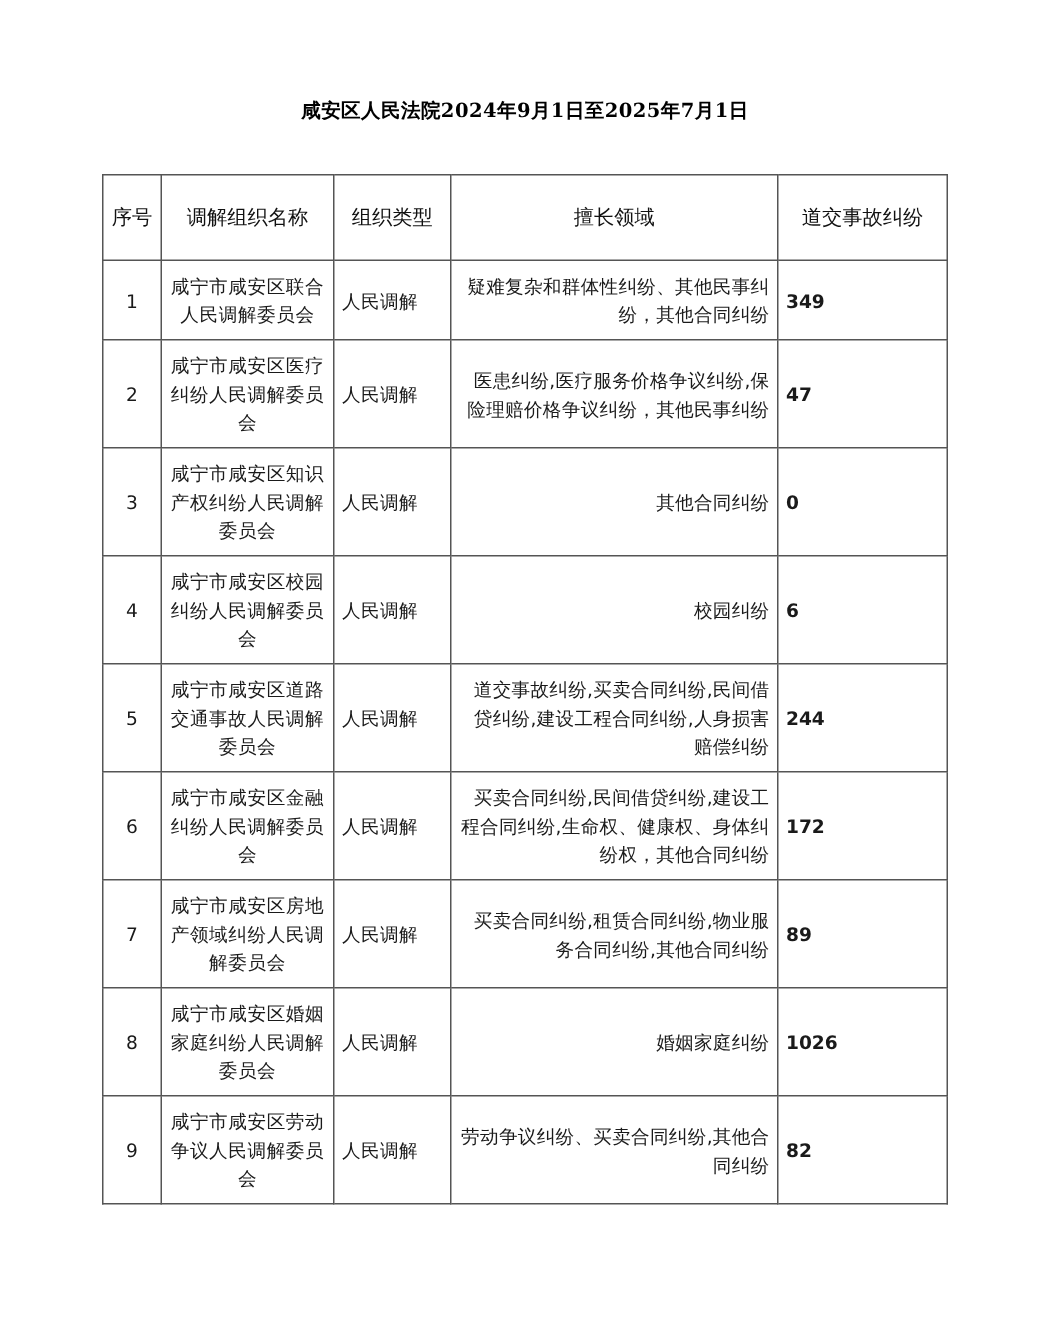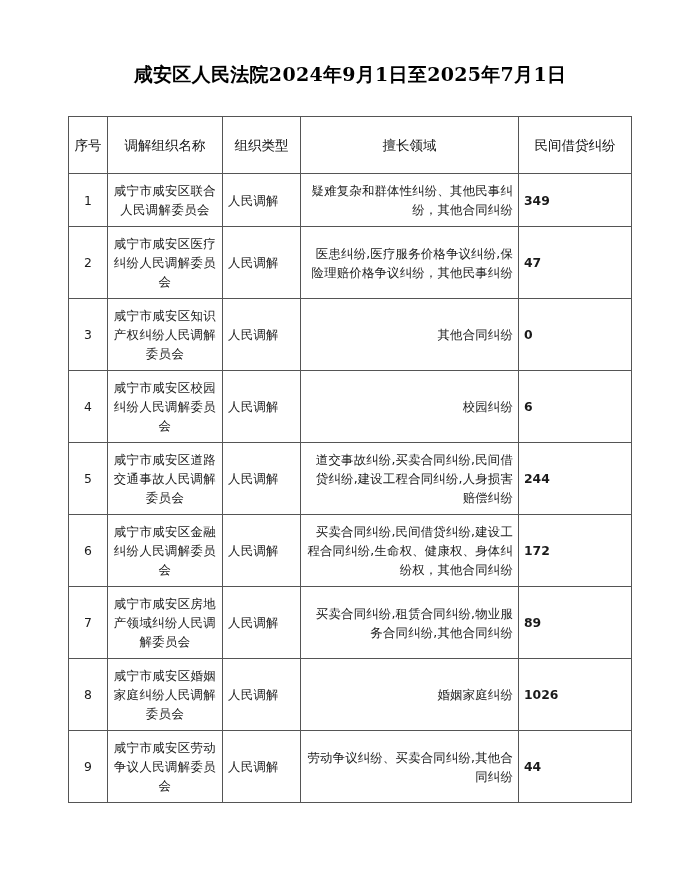--- a/index.html
+++ b/index.html
@@ -29,21 +29,21 @@
   .title-block {
     position: absolute;
     left: 0;
     top: 62px;
     width: 700px;
     text-align: center;
   }
   .title-line {
     font-family: "DejaVu Serif", "Liberation Serif", serif;
     font-weight: 700;
-    font-size: 19px;
+    font-size: 13px;
     line-height: 25px;
     letter-spacing: 0.3px;
     color: #000000;
     white-space: nowrap;
   }
 
   
   .table-wrap {
     position: absolute;
     left: 68px;
@@ -145,21 +145,21 @@
         <col class="c-type">
         <col class="c-field">
         <col class="c-count">
       </colgroup>
       <thead>
         <tr>
           <th class="h-seq">序号</th>
           <th>调解组织名称</th>
           <th>组织类型</th>
           <th>擅长领域</th>
-          <th>民间借贷纠纷</th>
+          <th>道交事故纠纷</th>
         </tr>
       </thead>
       <tbody id="table-body">
           <tr>
             <td class="cell-seq">1</td>
             <td class="cell-name">咸宁市咸安区联合人民调解委员会</td>
             <td class="cell-type">人民调解</td>
             <td class="cell-field">疑难复杂和群体性纠纷、其他民事纠纷，其他合同纠纷</td>
             <td class="cell-count">349</td>
           </tr>
@@ -210,19 +210,19 @@
             <td class="cell-name">咸宁市咸安区婚姻家庭纠纷人民调解委员会</td>
             <td class="cell-type">人民调解</td>
             <td class="cell-field">婚姻家庭纠纷</td>
             <td class="cell-count">1026</td>
           </tr>
           <tr>
             <td class="cell-seq">9</td>
             <td class="cell-name">咸宁市咸安区劳动争议人民调解委员会</td>
             <td class="cell-type">人民调解</td>
             <td class="cell-field">劳动争议纠纷、买卖合同纠纷,其他合同纠纷</td>
-            <td class="cell-count">44</td>
+            <td class="cell-count">82</td>
           </tr>
         </tbody>
     </table>
   </div>
 
 </div>
 
 </body></html>

